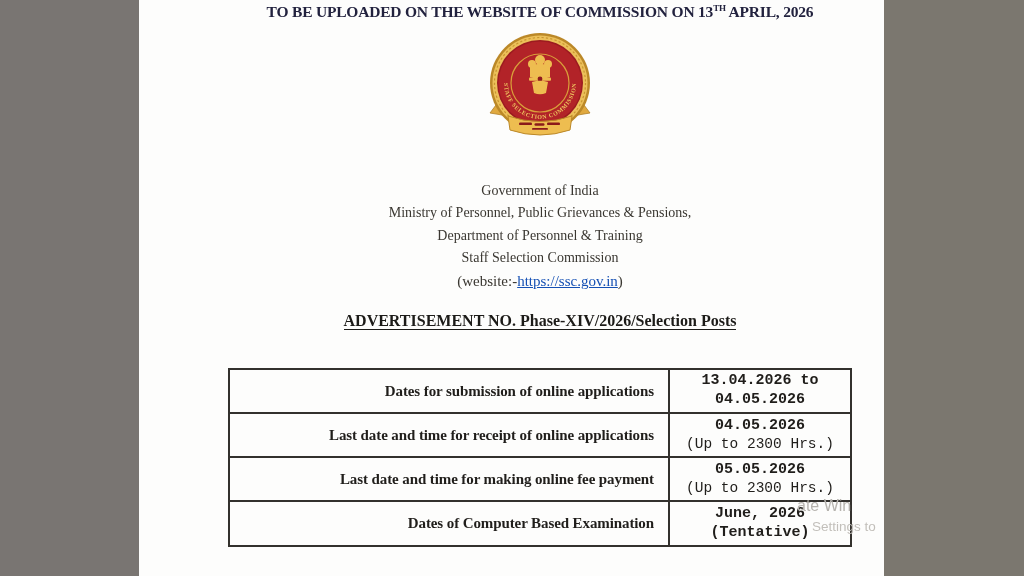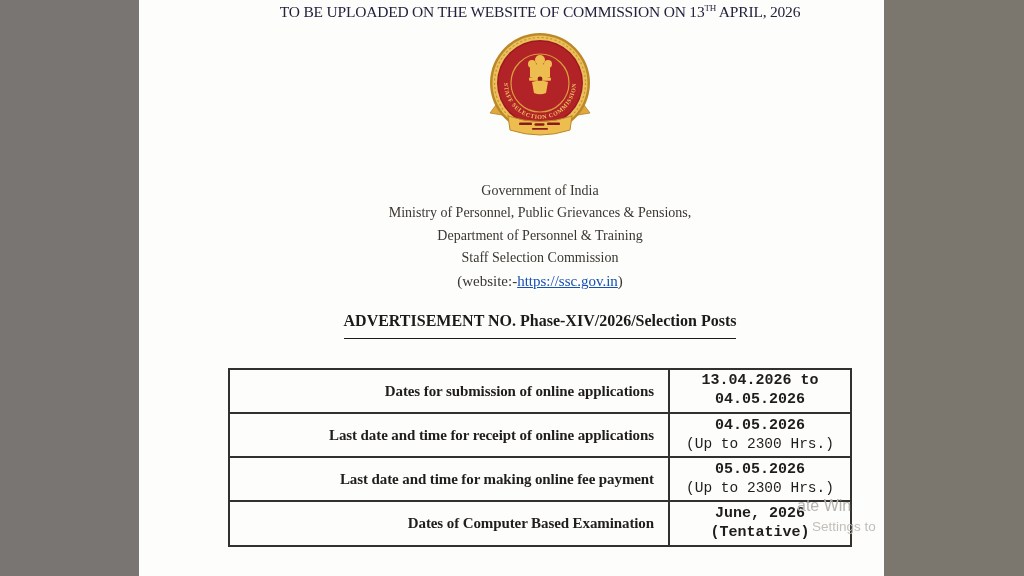--- a/index.html
+++ b/index.html
@@ -12,30 +12,30 @@
   .bar-left{left:0;width:139px;background:#797572;}
   .bar-right{left:884px;width:140px;background:#7b776f;}
 
   
   .doc-page{position:absolute;left:139px;top:0;width:745px;height:576px;background:#fdfdfc;z-index:1;}
 
   
   .center-col{position:absolute;left:228px;top:0;width:624px;height:576px;z-index:2;}
   .center-col > div{position:absolute;left:0;width:100%;text-align:center;}
 
-  .t-title{top:3px;font-weight:normal;font-size:15.5px;color:#22223e;letter-spacing:-0.2px;white-space:nowrap;}
+  .t-title{top:3px;font-weight:bold;font-size:15.5px;color:#22223e;letter-spacing:-0.2px;white-space:nowrap;}
   .t-title .sup{font-size:9px;vertical-align:super;}
   .t-logo{top:31px;line-height:0;}
   .t-fileno{top:159px;font-weight:bold;font-size:17px;color:#2b2925;}
   .lh-line{font-size:14px;color:#3a3731;}
   .t-line0{top:183px;} .t-line1{top:205px;} .t-line2{top:228px;} .t-line3{top:250px;}
   .t-web{top:273px;font-size:15px;color:#3a3731;}
   .t-web a{color:#1550b4;text-decoration:underline;}
   .t-adv{top:312px;font-weight:bold;font-size:16px;color:#1c1b18;}
-  .t-adv span{border-bottom:1.6px solid #1c1b18;padding-bottom:9px;text-align:right;}
+  .t-adv span{border-bottom:1.6px solid #1c1b18;padding-bottom:0;text-align:right;}
 
   .t-table{top:368px;}
   table.sched{border-collapse:collapse;width:624px;table-layout:fixed;}
   table.sched td{border:2px solid #33312d;vertical-align:middle;}
   td.c1{width:416px;text-align:right;font-weight:bold;font-size:15px;color:#201e1b;padding:2px 14px 2px 8px;letter-spacing:-0.1px;}
   td.c2{text-align:center;color:#201e1b;padding:0 4px;font-family:Liberation Mono, monospace;}
   td.c2 .val{font-weight:bold;font-size:15px;line-height:1.25;}
   td.c2 .note{font-weight:normal;font-size:14.5px;line-height:1.2;}
   table.sched tr{height:44px;}
   table.sched tr:nth-child(4){height:45px;}

